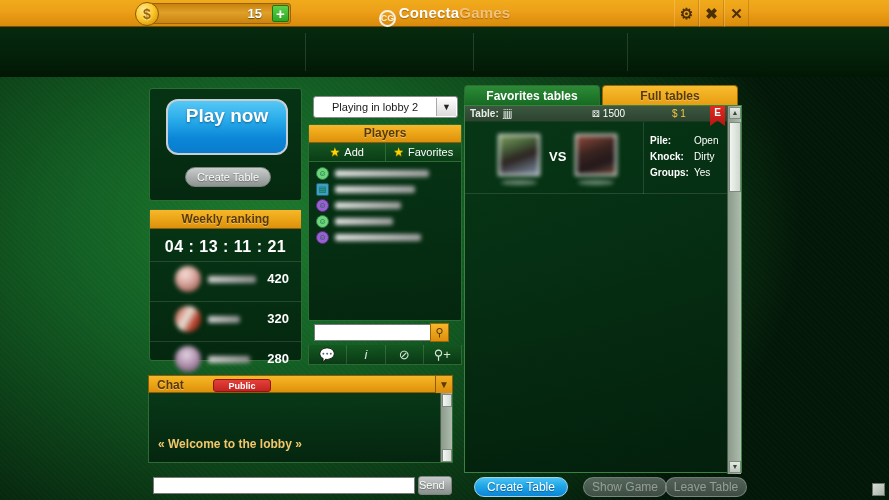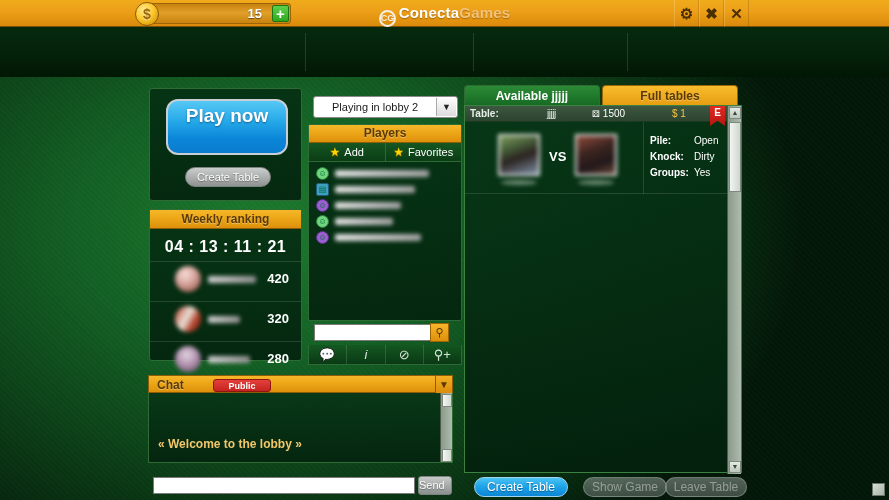--- a/index.html
+++ b/index.html
@@ -248,21 +248,21 @@
   }
   #trowhead {
     position: relative; height: 16px;
     background: linear-gradient(180deg, #3d5740, #2c4430);
     border-bottom: 1px solid #1d3a21;
     color: #e7eee7; font-size: 10px;
   }
   #trowhead .lbl { position: absolute; left: 5px; top: 2px; font-weight: bold; }
   #trowhead .nm {
     position: absolute; left: 38px; top: 2px; color: #dfe8df; font-size: 10px;
-    text-decoration: underline; letter-spacing: -.5px; margin-left: 44px;
+    text-decoration: underline; letter-spacing: -.5px;
   }
   #trowhead .rk { position: absolute; left: 127px; top: 2px; color: #fff; font-size: 10px; }
   #trowhead .rk .ic { color: #fff; font-size: 9px; margin-right: 3px; }
   #trowhead .bet { position: absolute; left: 207px; top: 2px; color: #f5c542; font-size: 10px; }
   #tflag {
     position: absolute; right: 16px; top: 0; width: 15px; height: 20px;
     background: linear-gradient(180deg, #e02a22, #b8150f);
     clip-path: polygon(0 0,100% 0,100% 100%,50% 72%,0 100%);
     color: #fff; font-size: 10px; font-weight: bold; text-align: center; line-height: 13px;
   }
@@ -494,21 +494,21 @@
 <div id="ptools">
   <div class="ti">💬</div>
   <div class="ti">
       <i>i</i>
     </div>
   <div class="ti">⊘</div>
   <div class="ti">⚲+</div>
 </div>
 
 <div id="tabs">
-  <div class="tb inactive">Available jjjjj</div>
+  <div class="tb inactive">Favorites tables</div>
   <div class="tb active">Full tables</div>
 </div>
 <div id="tablepanel">
   <div id="trowhead">
     <span class="lbl">Table:</span>
     <span class="nm">jjjjj</span>
     <span class="rk"><span class="ic">⚄</span><span>1500</span></span>
     <span class="bet">$ 1</span>
     <div id="tflag">E</div>
   </div>

